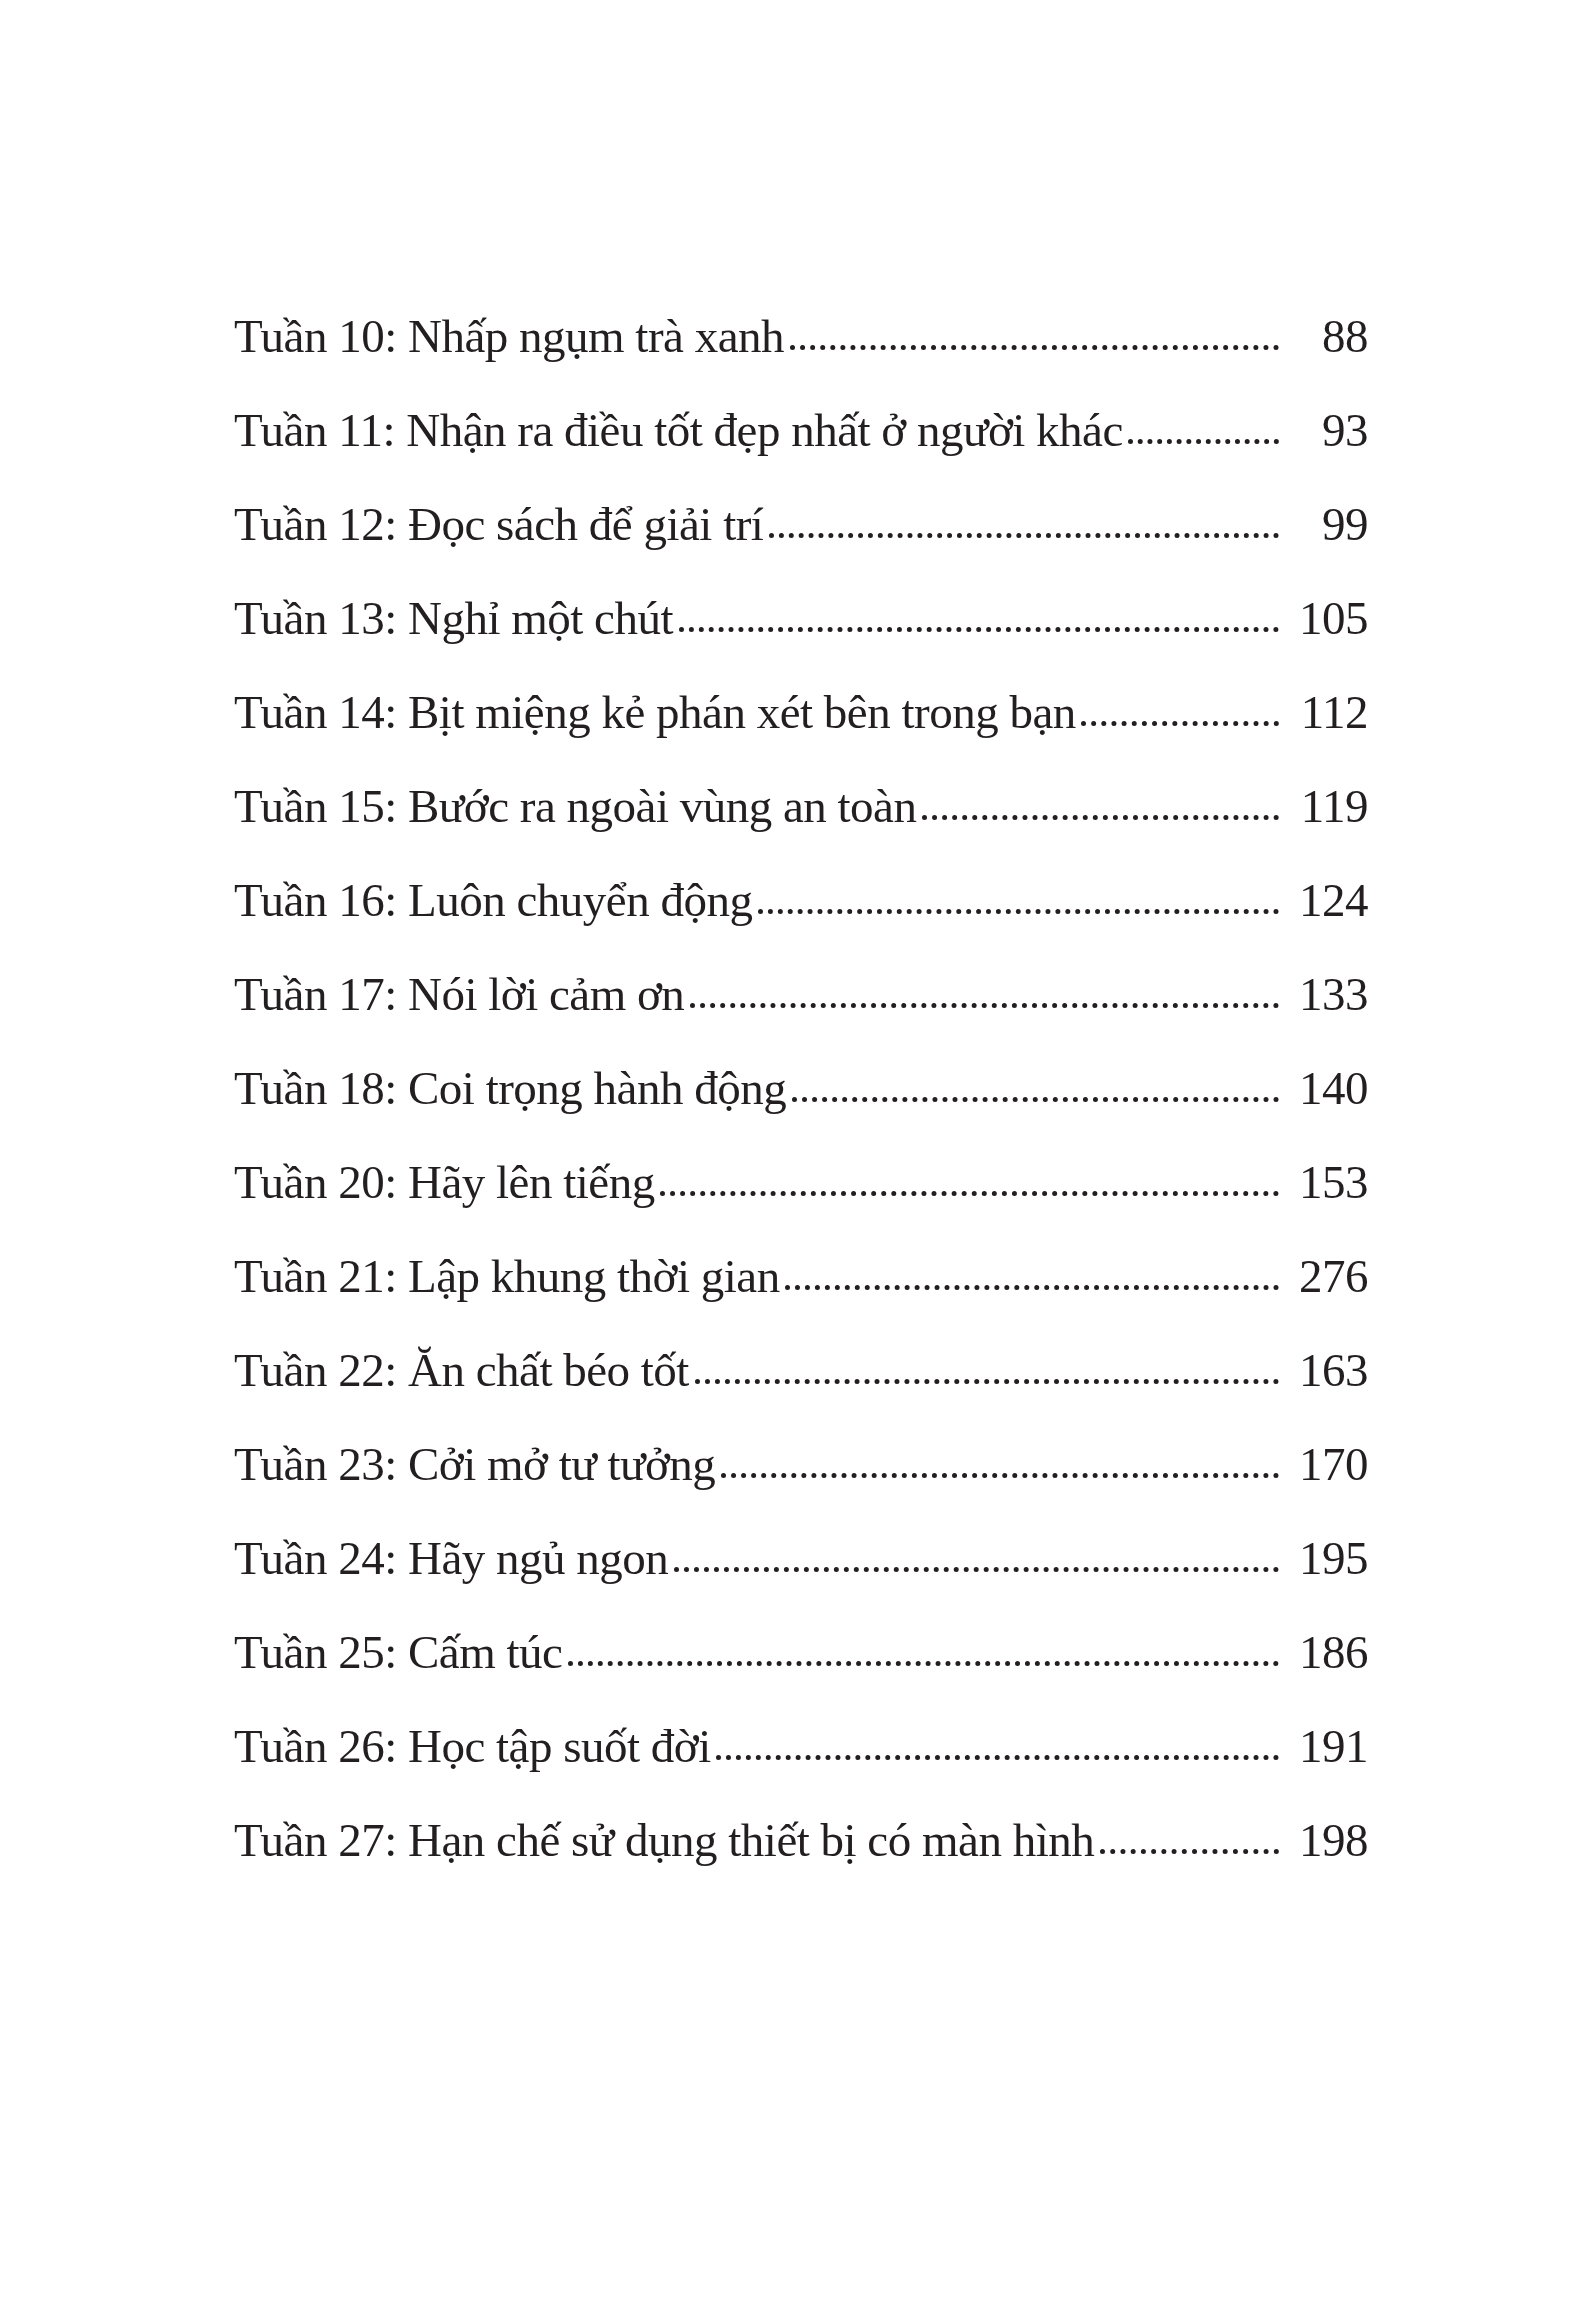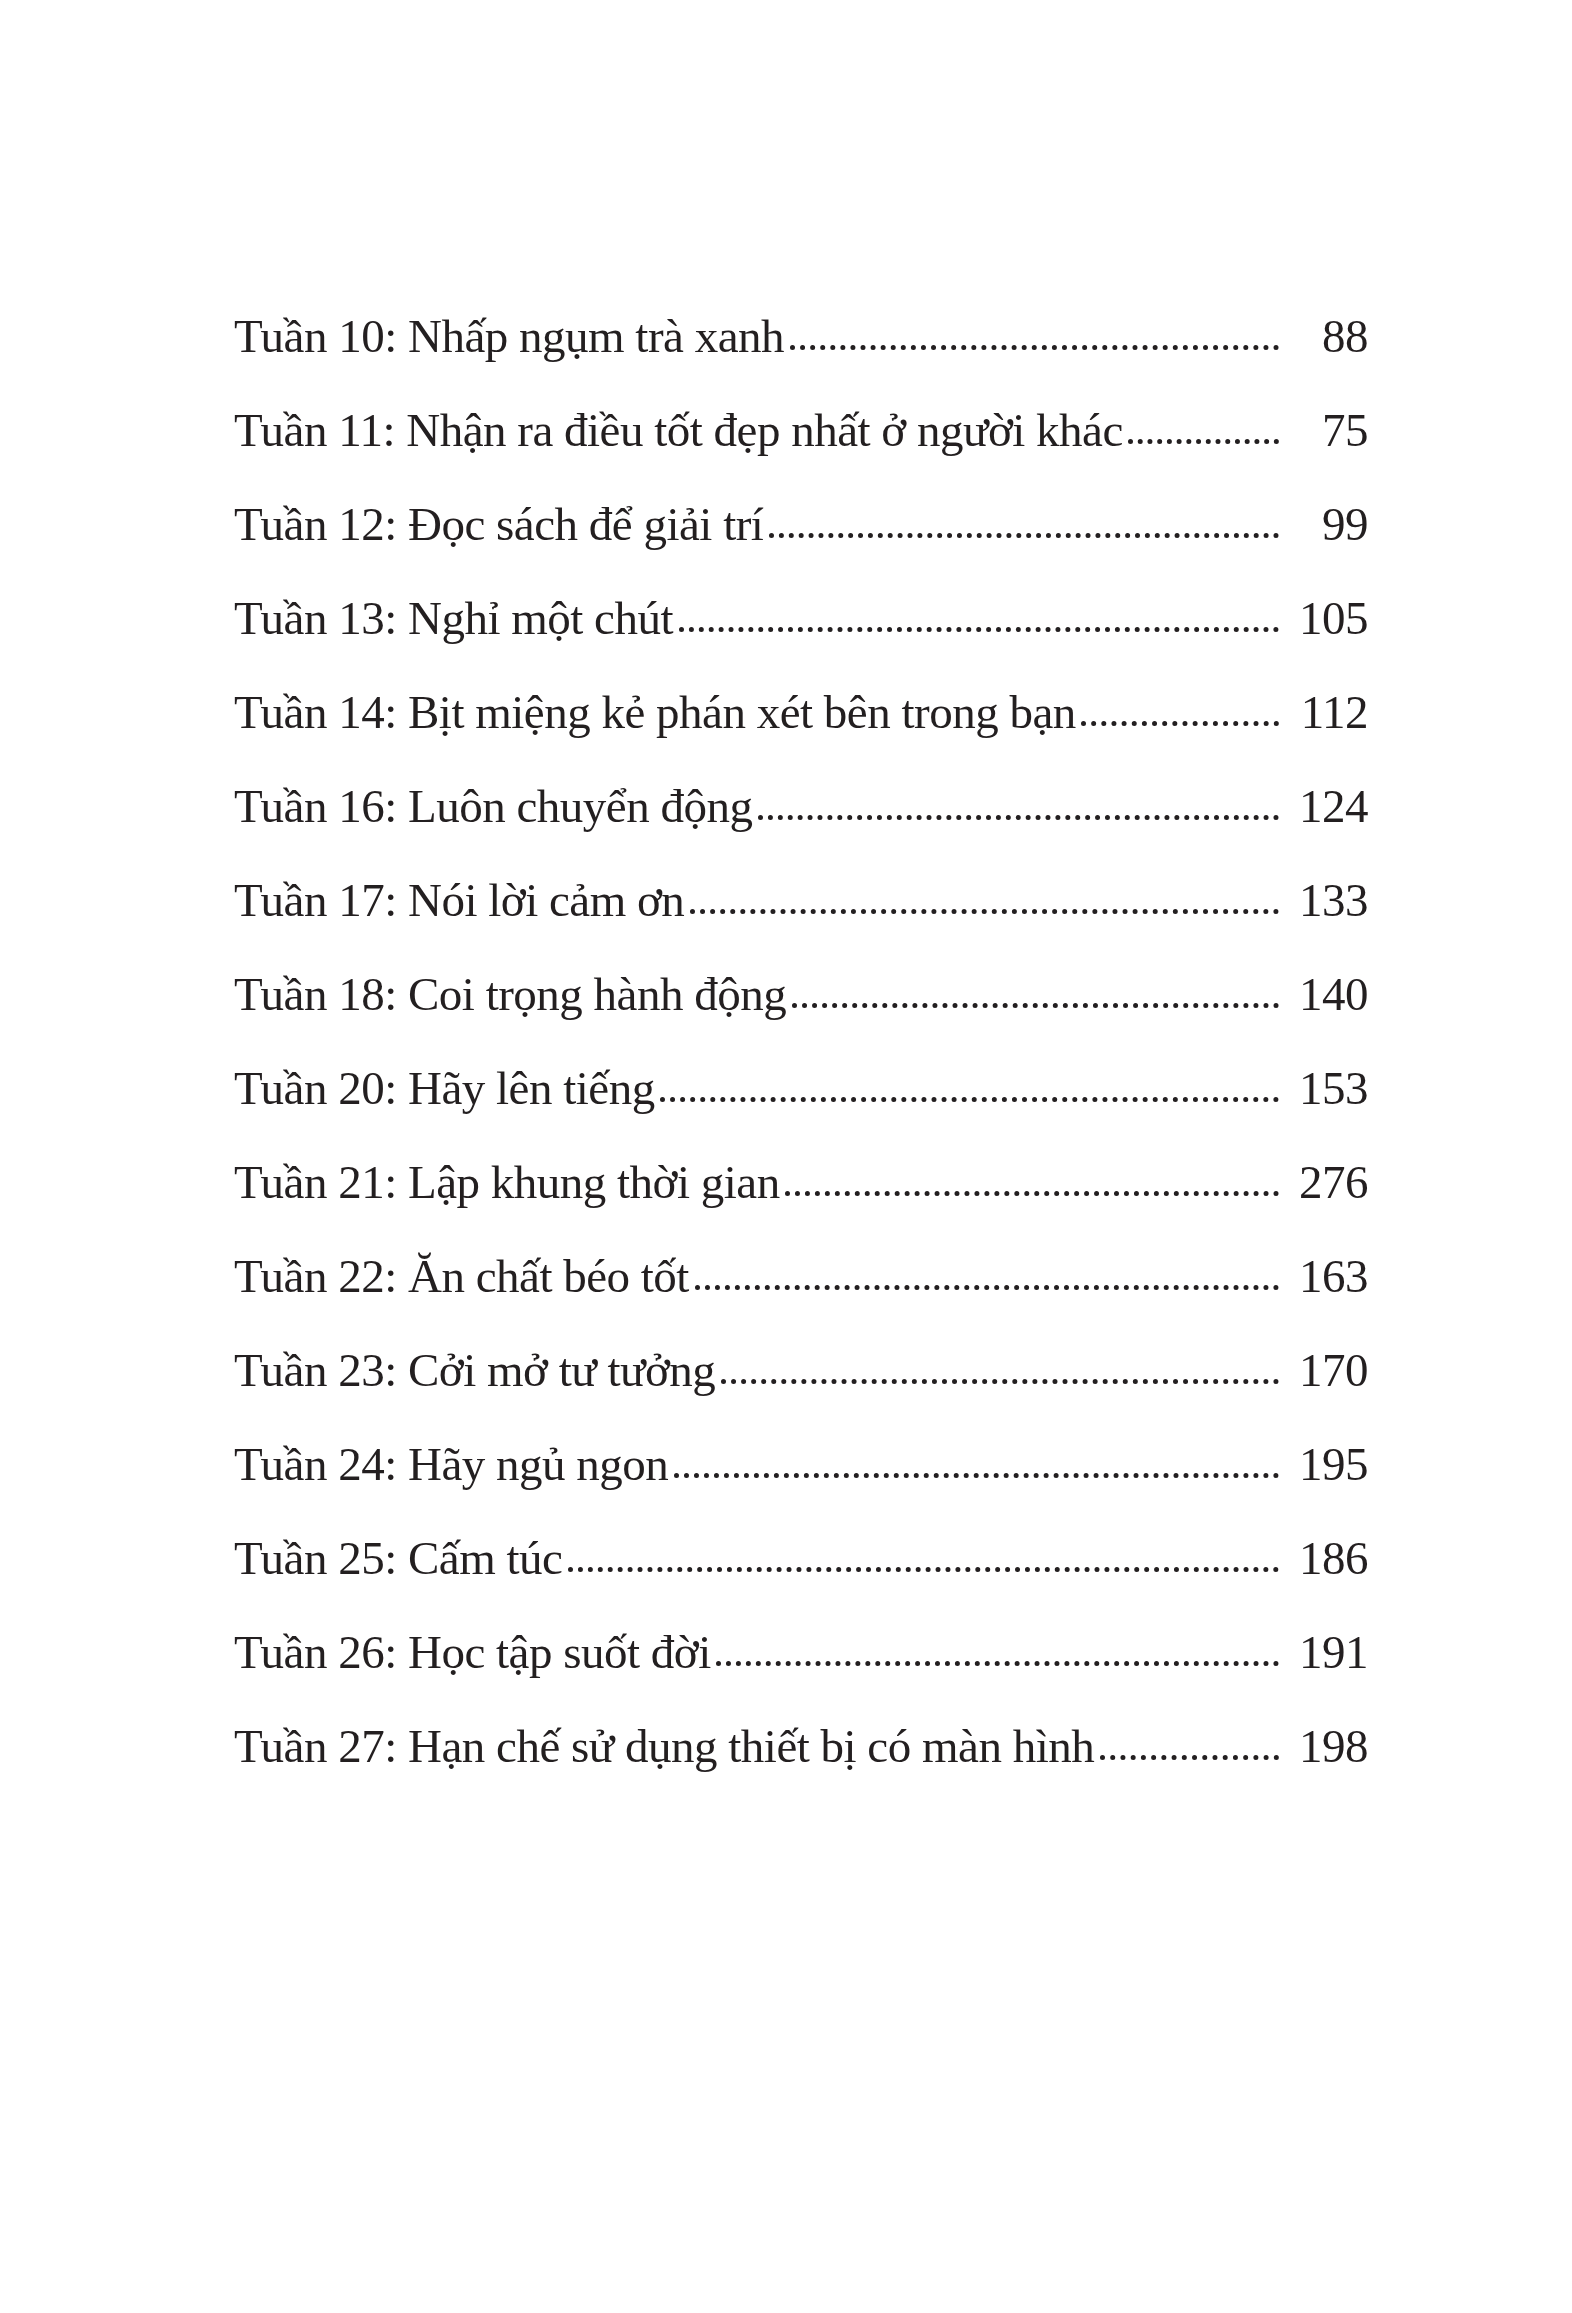--- a/index.html
+++ b/index.html
@@ -52,41 +52,46 @@
   <div class="toc" id="toc-list">
   <div class="toc-row">
     <span class="toc-label">Tuần 10: Nhấp ngụm trà xanh</span>
     <span class="leader"></span>
     <span class="toc-page-num">88</span>
   </div>
 
   <div class="toc-row">
     <span class="toc-label">Tuần 11: Nhận ra điều tốt đẹp nhất ở người khác</span>
     <span class="leader"></span>
-    <span class="toc-page-num">75</span>
+    <span class="toc-page-num">93</span>
   </div>
 
   <div class="toc-row">
     <span class="toc-label">Tuần 12: Đọc sách để giải trí</span>
     <span class="leader"></span>
     <span class="toc-page-num">99</span>
   </div>
 
   <div class="toc-row">
     <span class="toc-label">Tuần 13: Nghỉ một chút</span>
     <span class="leader"></span>
     <span class="toc-page-num">105</span>
   </div>
 
   <div class="toc-row">
     <span class="toc-label">Tuần 14: Bịt miệng kẻ phán xét bên trong bạn</span>
     <span class="leader"></span>
     <span class="toc-page-num">112</span>
   </div>
 
+  <div class="toc-row">
+    <span class="toc-label">Tuần 15: Bước ra ngoài vùng an toàn</span>
+    <span class="leader"></span>
+    <span class="toc-page-num">119</span>
+  </div>
 
   <div class="toc-row">
     <span class="toc-label">Tuần 16: Luôn chuyển động</span>
     <span class="leader"></span>
     <span class="toc-page-num">124</span>
   </div>
 
   <div class="toc-row">
     <span class="toc-label">Tuần 17: Nói lời cảm ơn</span>
     <span class="leader"></span>

